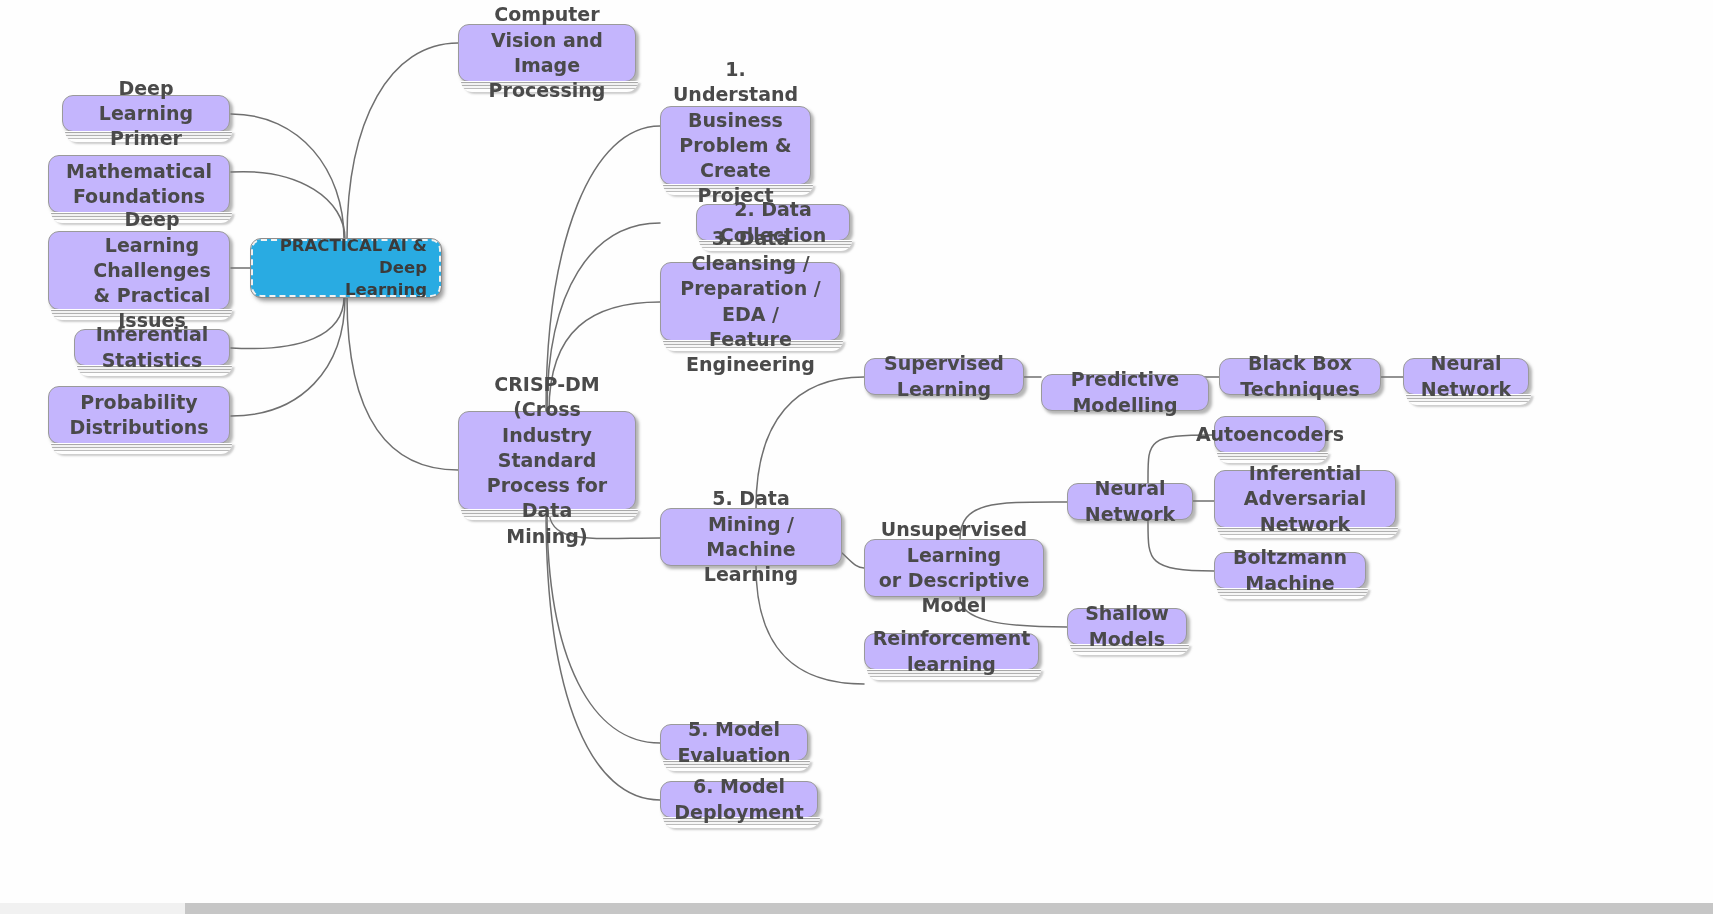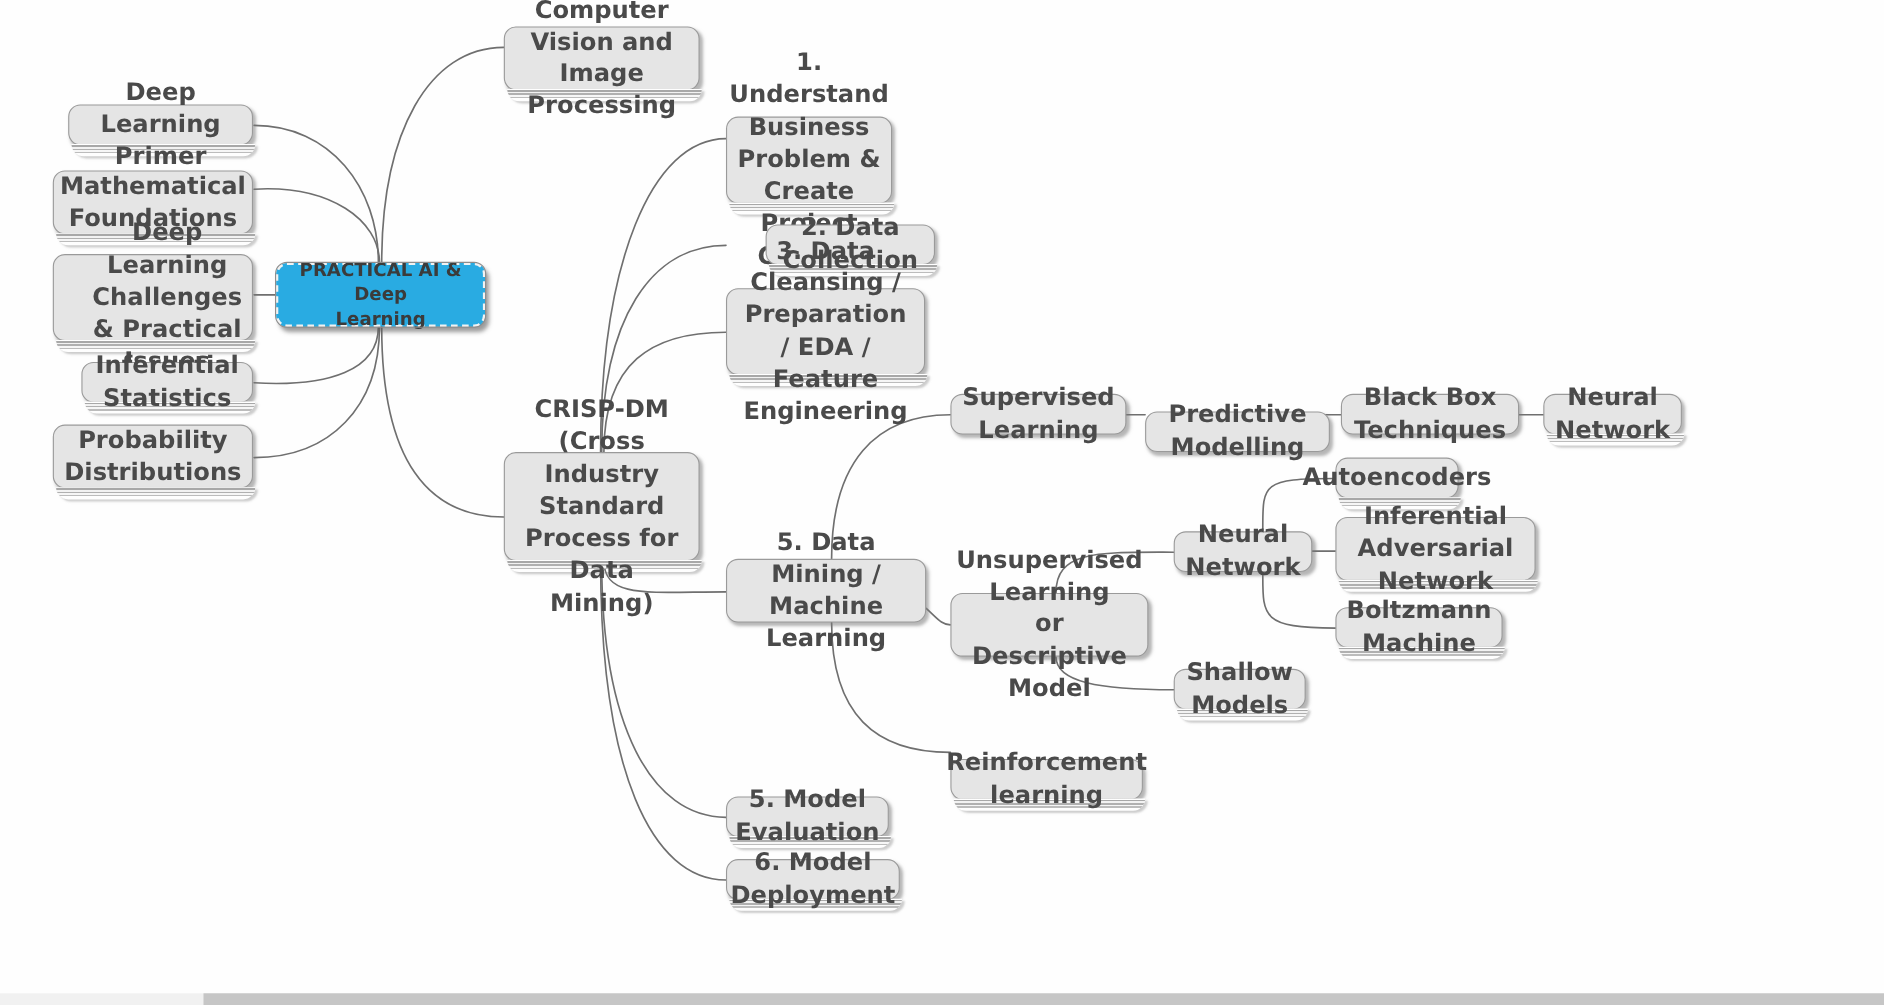--- a/index.html
+++ b/index.html
@@ -35,25 +35,25 @@
   }
 
   .node {
     position: absolute;
     box-sizing: border-box;
     display: flex;
     align-items: center;
     justify-content: center;
     text-align: center;
     border-radius: 11px;
-    background: #e5e5e5;
+    background: #c4b5fd;
     border: 1.6px solid #9a9a9a;
     color: #4a4a4a;
     font-weight: bold;
-    font-size: 22px;
+    font-size: 19px;
     line-height: 1.33;
     padding: 6px 12px;
     box-shadow: 2.5px 3px 3px rgba(120,120,120,0.55);
     z-index: 5;
     white-space: pre-line;
   }
 
   
   .node.stacked::after {
     content: "";
@@ -77,20 +77,21 @@
   }
 
   .node.root {
     background: #29abe2;
     border: 2px dashed #f2f2f2;
     outline: 1.6px solid #8d8d8d;
     color: #3b3b3b;
     border-radius: 10px;
     box-shadow: 3px 4px 4px rgba(90,90,90,0.6);
     font-size: 16.5px;
+    text-align: right;
   }
 
   #hscroll {
     position: absolute;
     left: 0;
     bottom: 0;
     width: 1713px;
     height: 11px;
     background: #f1f1f1;
     z-index: 30;
@@ -157,21 +158,21 @@
       <div class="node stacked" style="left: 660px; top: 262px; width: 181px; height: 79px;">3. Data Cleansing /
 Preparation / EDA /
 Feature Engineering</div>
       <div class="node" style="left: 660px; top: 508px; width: 182px; height: 58px;">5. Data Mining  /
 Machine Learning</div>
       <div class="node stacked" style="left: 660px; top: 724px; width: 148px; height: 37px;">5. Model Evaluation</div>
       <div class="node stacked" style="left: 660px; top: 781px; width: 158px; height: 37px;">6. Model Deployment</div>
       <div class="node" style="left: 864px; top: 358px; width: 160px; height: 37px;">Supervised Learning</div>
       <div class="node" style="left: 864px; top: 539px; width: 180px; height: 58px;">Unsupervised Learning
 or Descriptive Model</div>
-      <div class="node stacked" style="left: 864px; top: 690px; width: 175px; height: 37px;">Reinforcement learning</div>
+      <div class="node stacked" style="left: 864px; top: 633px; width: 175px; height: 37px;">Reinforcement learning</div>
       <div class="node" style="left: 1041px; top: 358px; width: 168px; height: 37px; margin-top: 16px;">Predictive Modelling</div>
       <div class="node" style="left: 1219px; top: 358px; width: 162px; height: 37px;">Black Box Techniques</div>
       <div class="node stacked" style="left: 1403px; top: 358px; width: 126px; height: 37px;">Neural Network</div>
       <div class="node" style="left: 1067px; top: 483px; width: 126px; height: 37px;">Neural Network</div>
       <div class="node stacked" style="left: 1214px; top: 416px; width: 112px; height: 37px;">Autoencoders</div>
       <div class="node stacked" style="left: 1214px; top: 470px; width: 182px; height: 58px;">Inferential Adversarial
 Network</div>
       <div class="node stacked" style="left: 1214px; top: 552px; width: 152px; height: 37px;">Boltzmann Machine</div>
       <div class="node stacked" style="left: 1067px; top: 608px; width: 120px; height: 37px;">Shallow Models</div>
     </div>

